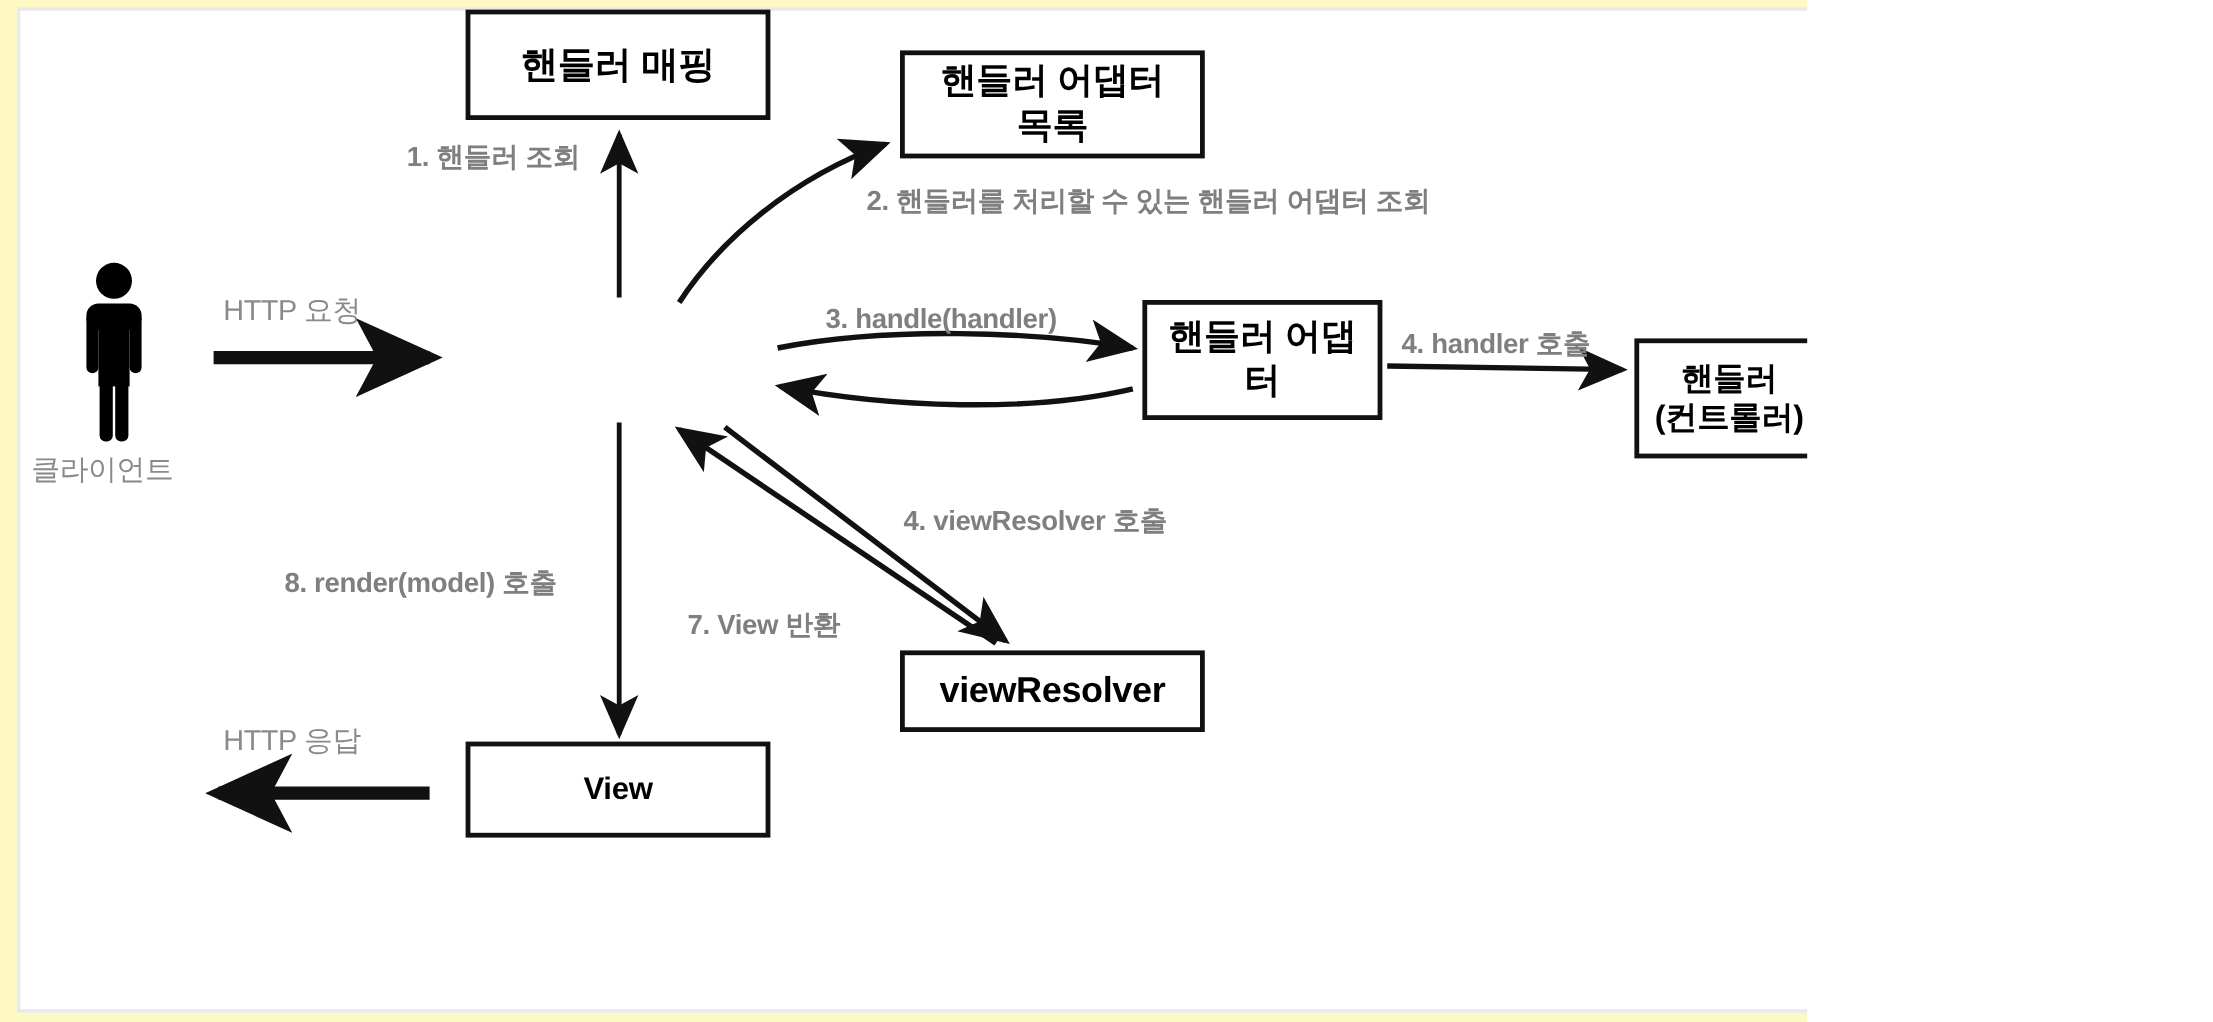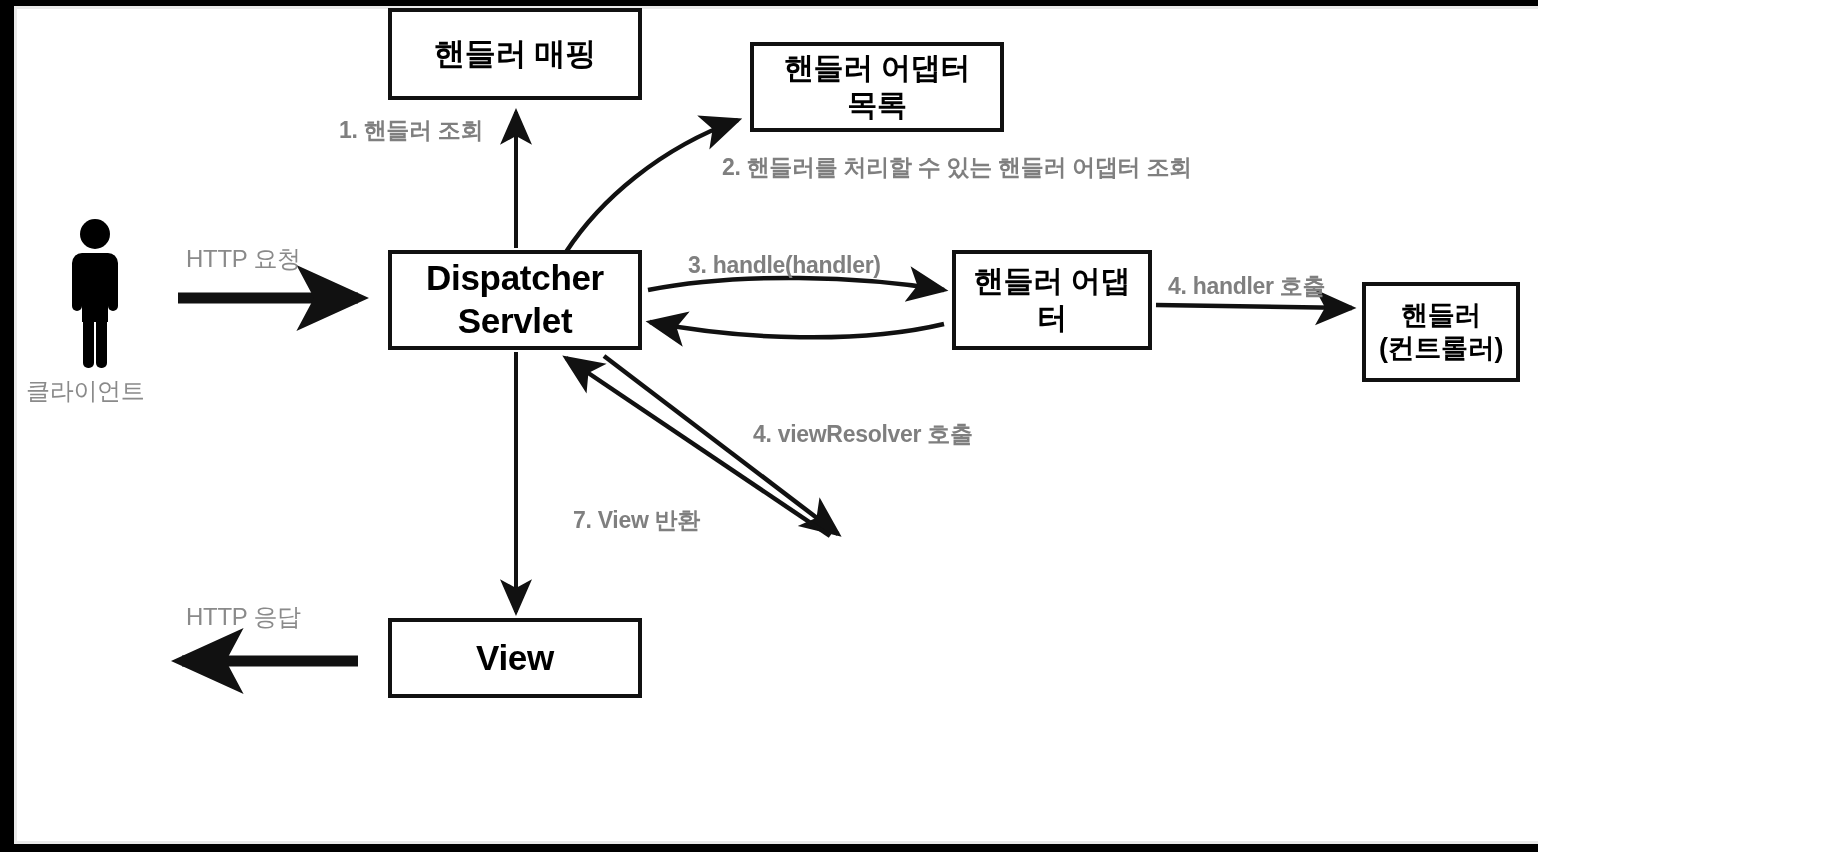--- a/index.html
+++ b/index.html
@@ -6,23 +6,22 @@
   html, body {
     margin: 0;
     padding: 0;
     background: #ffffff;
     font-family: "Liberation Sans", "DejaVu Sans", sans-serif;
   }
   #stage {
     position: relative;
     width: 1506px;
     height: 852px;
-    background: #000000;
+    background: #fef9c3;
     overflow: hidden;
-    padding-left: 32px;
   }
   
   #frame {
     position: absolute;
     left: 14px;
     top: 6px;
     width: 1811px;
     height: 838px;
     border: 3px solid #e9e9e9;
     box-sizing: border-box;
@@ -51,21 +50,21 @@
   }
   .node .node-text { display: block; padding: 0 6px; white-space: pre-line; }
 
   
   #node-handler-mapping   { left: 388px;  top: 8px;   width: 254px; height: 92px;  font-size: 31px; }
   #node-adapter-list      { left: 750px;  top: 42px;  width: 254px; height: 90px;  font-size: 30px; }
   #node-dispatcher        { left: 388px;  top: 250px; width: 254px; height: 100px; font-size: 35px; }
   #node-handler-adapter   { left: 952px;  top: 250px; width: 200px; height: 100px; font-size: 30px; }
   #node-handler           { left: 1362px; top: 250px; width: 158px; height: 100px; font-size: 27px; margin-top: 32px; }
   #node-viewresolver      { left: 750px;  top: 542px; width: 254px; height: 68px;  font-size: 30px; }
-  #node-view              { left: 388px;  top: 618px; width: 254px; height: 80px;  font-size: 35px; }
+  #node-view              { left: 388px;  top: 618px; width: 254px; height: 80px;  font-size: 26px; }
 
   
   .lbl {
     position: absolute;
     color: #7f7f7f;
     font-weight: 700;
     font-size: 23px;
     letter-spacing: -0.3px;
     white-space: nowrap;
   }
@@ -152,34 +151,33 @@
 
   <div class="node" id="node-handler-mapping">
     <span class="node-text">핸들러 매핑</span>
   </div>
 
   <div class="node" id="node-adapter-list">
     <span class="node-text">핸들러 어댑터
 목록</span>
   </div>
 
-  <div class="node" id="node-dispatcher">
-    <span class="node-text">Dispatcher
-Servlet</span>
-  </div>
 
   <div class="node" id="node-handler-adapter">
     <span class="node-text">핸들러 어댑터</span>
   </div>
 
   <div class="node" id="node-handler">
     <span class="node-text">핸들러
 (컨트롤러)</span>
   </div>
 
+  <div class="node" id="node-viewresolver">
+    <span class="node-text">viewResolver</span>
+  </div>
 
   <div class="node" id="node-view">
     <span class="node-text">View</span>
   </div>
 
   <svg id="client-figure" viewBox="0 0 62 152">
     <circle cx="31" cy="16" r="15" fill="#000000"></circle>
     <rect x="8" y="35" width="46" height="22" rx="10" fill="#000000"></rect>
     <rect x="8" y="43" width="10" height="50" rx="5" fill="#000000"></rect>
     <rect x="44" y="43" width="10" height="50" rx="5" fill="#000000"></rect>
@@ -200,14 +198,15 @@
 
   <div class="lbl" id="lbl-3">3. handle(handler)</div>
 
   <div class="lbl" id="lbl-4">4. handler 호출</div>
 
 
   <div class="lbl" id="lbl-6">4. viewResolver 호출</div>
 
   <div class="lbl" id="lbl-7">7. View 반환</div>
 
+  <div class="lbl" id="lbl-8">8. render(model) 호출</div>
 
 </div>
 
 </body></html>

